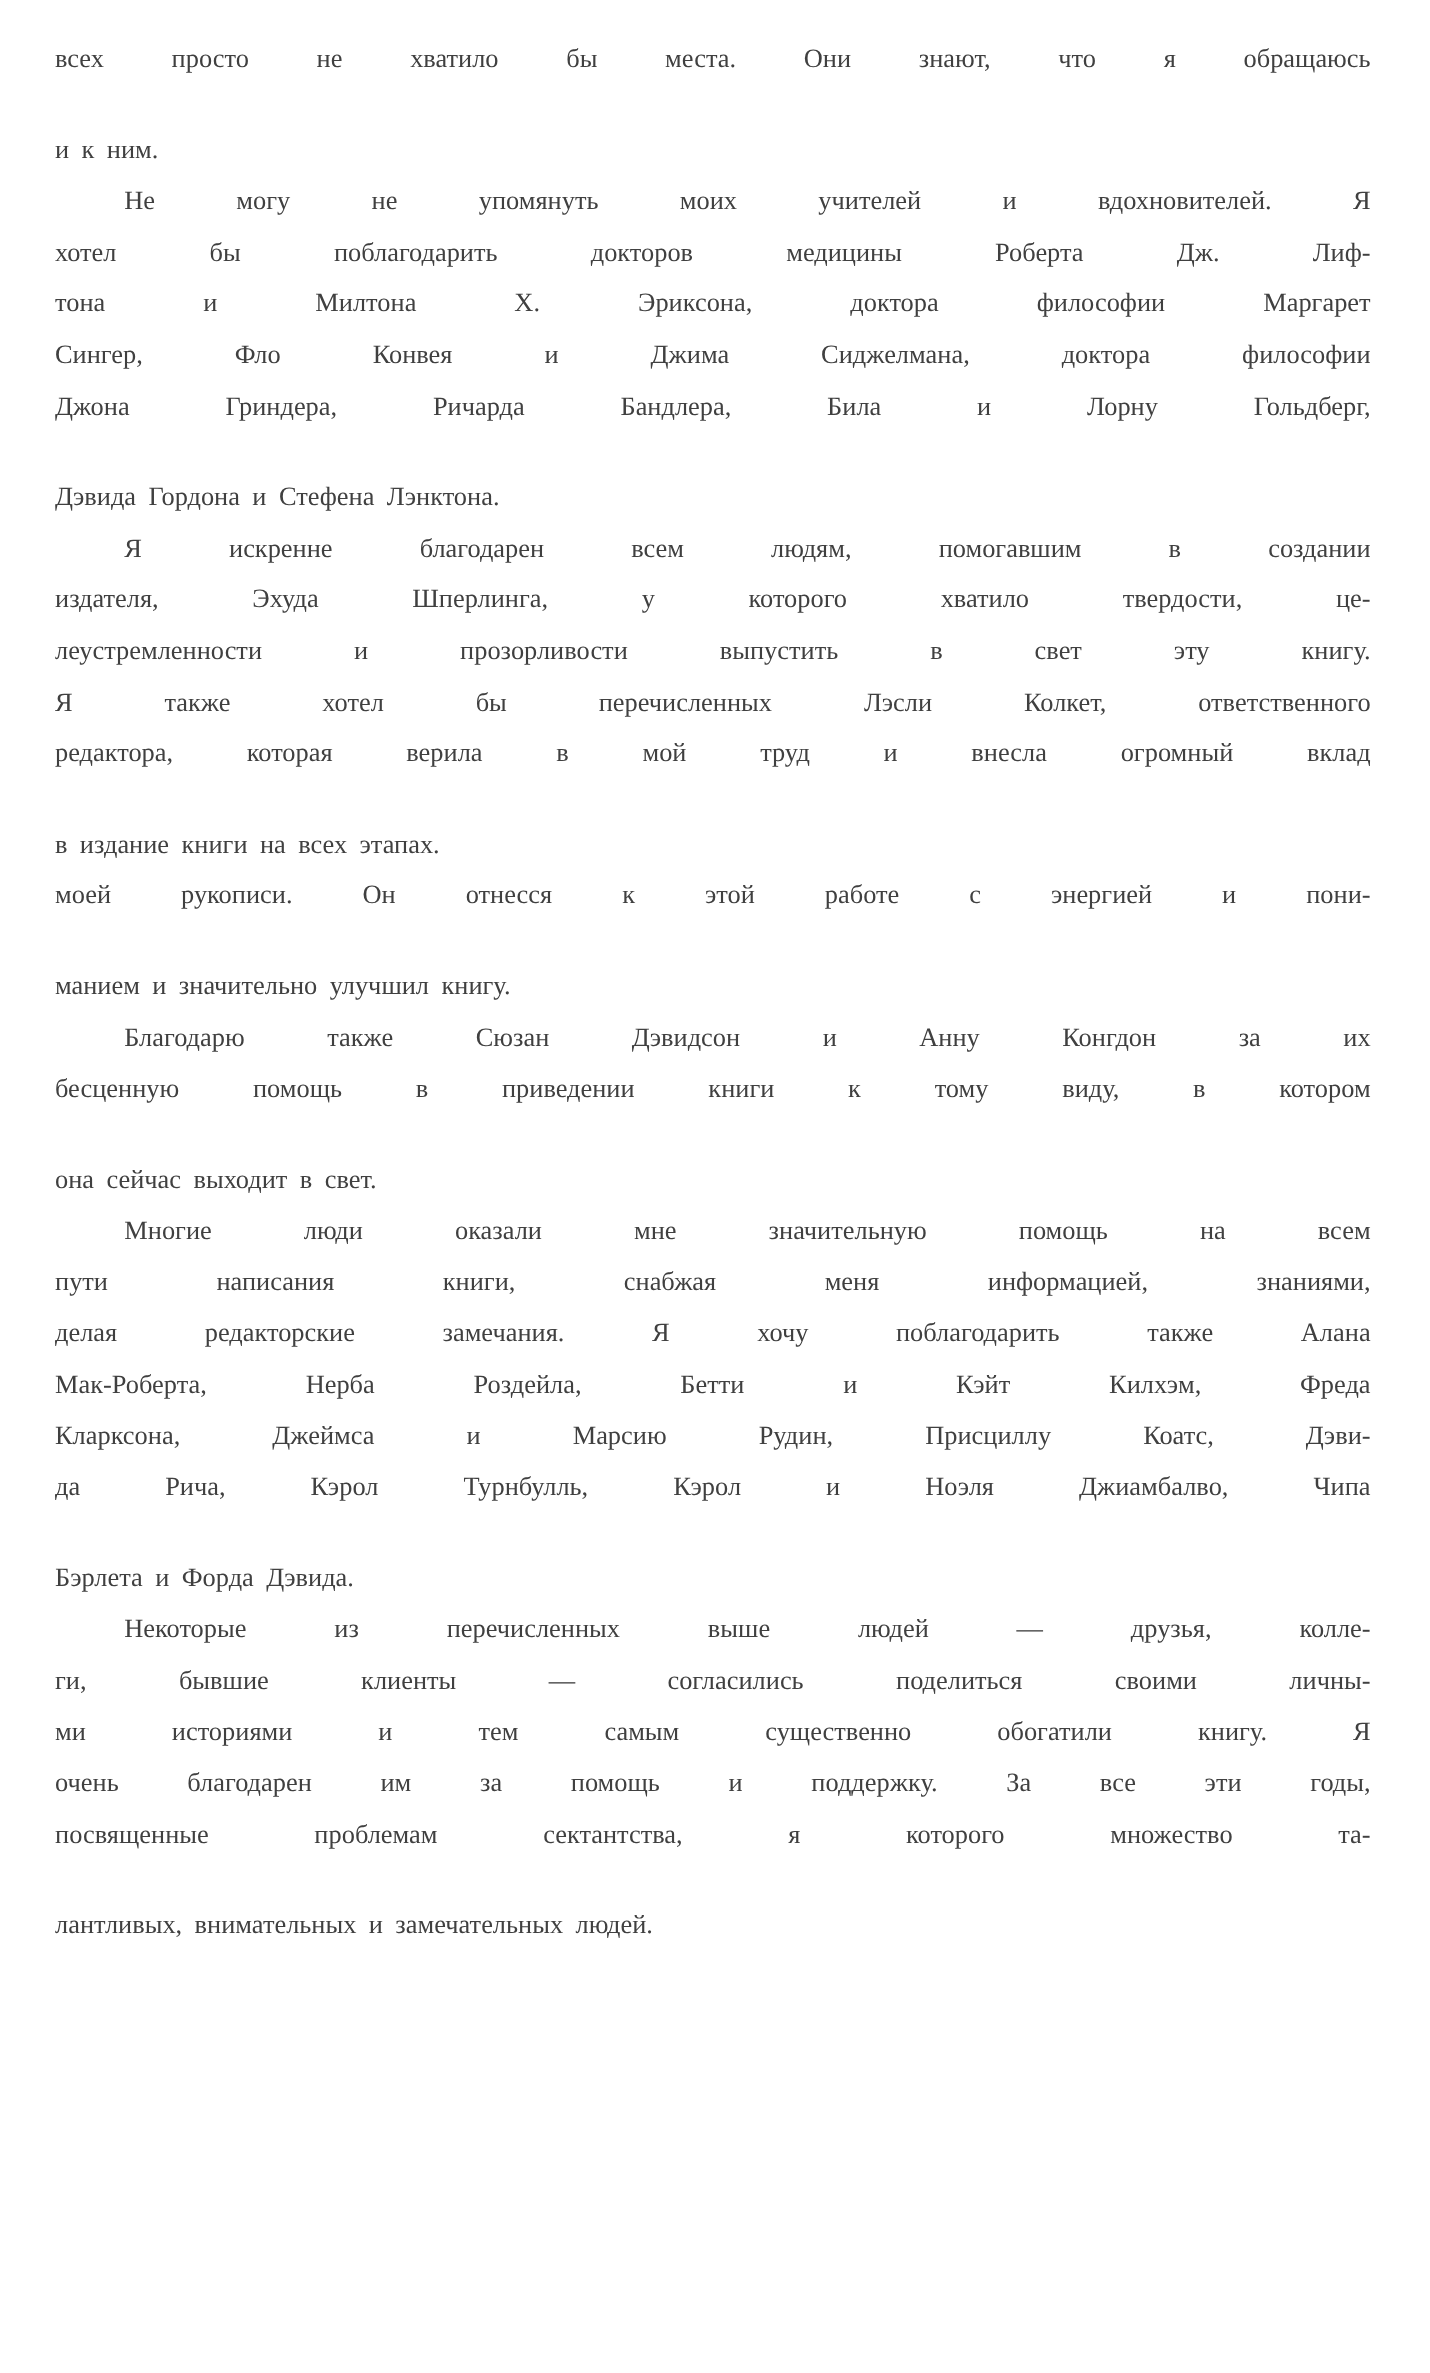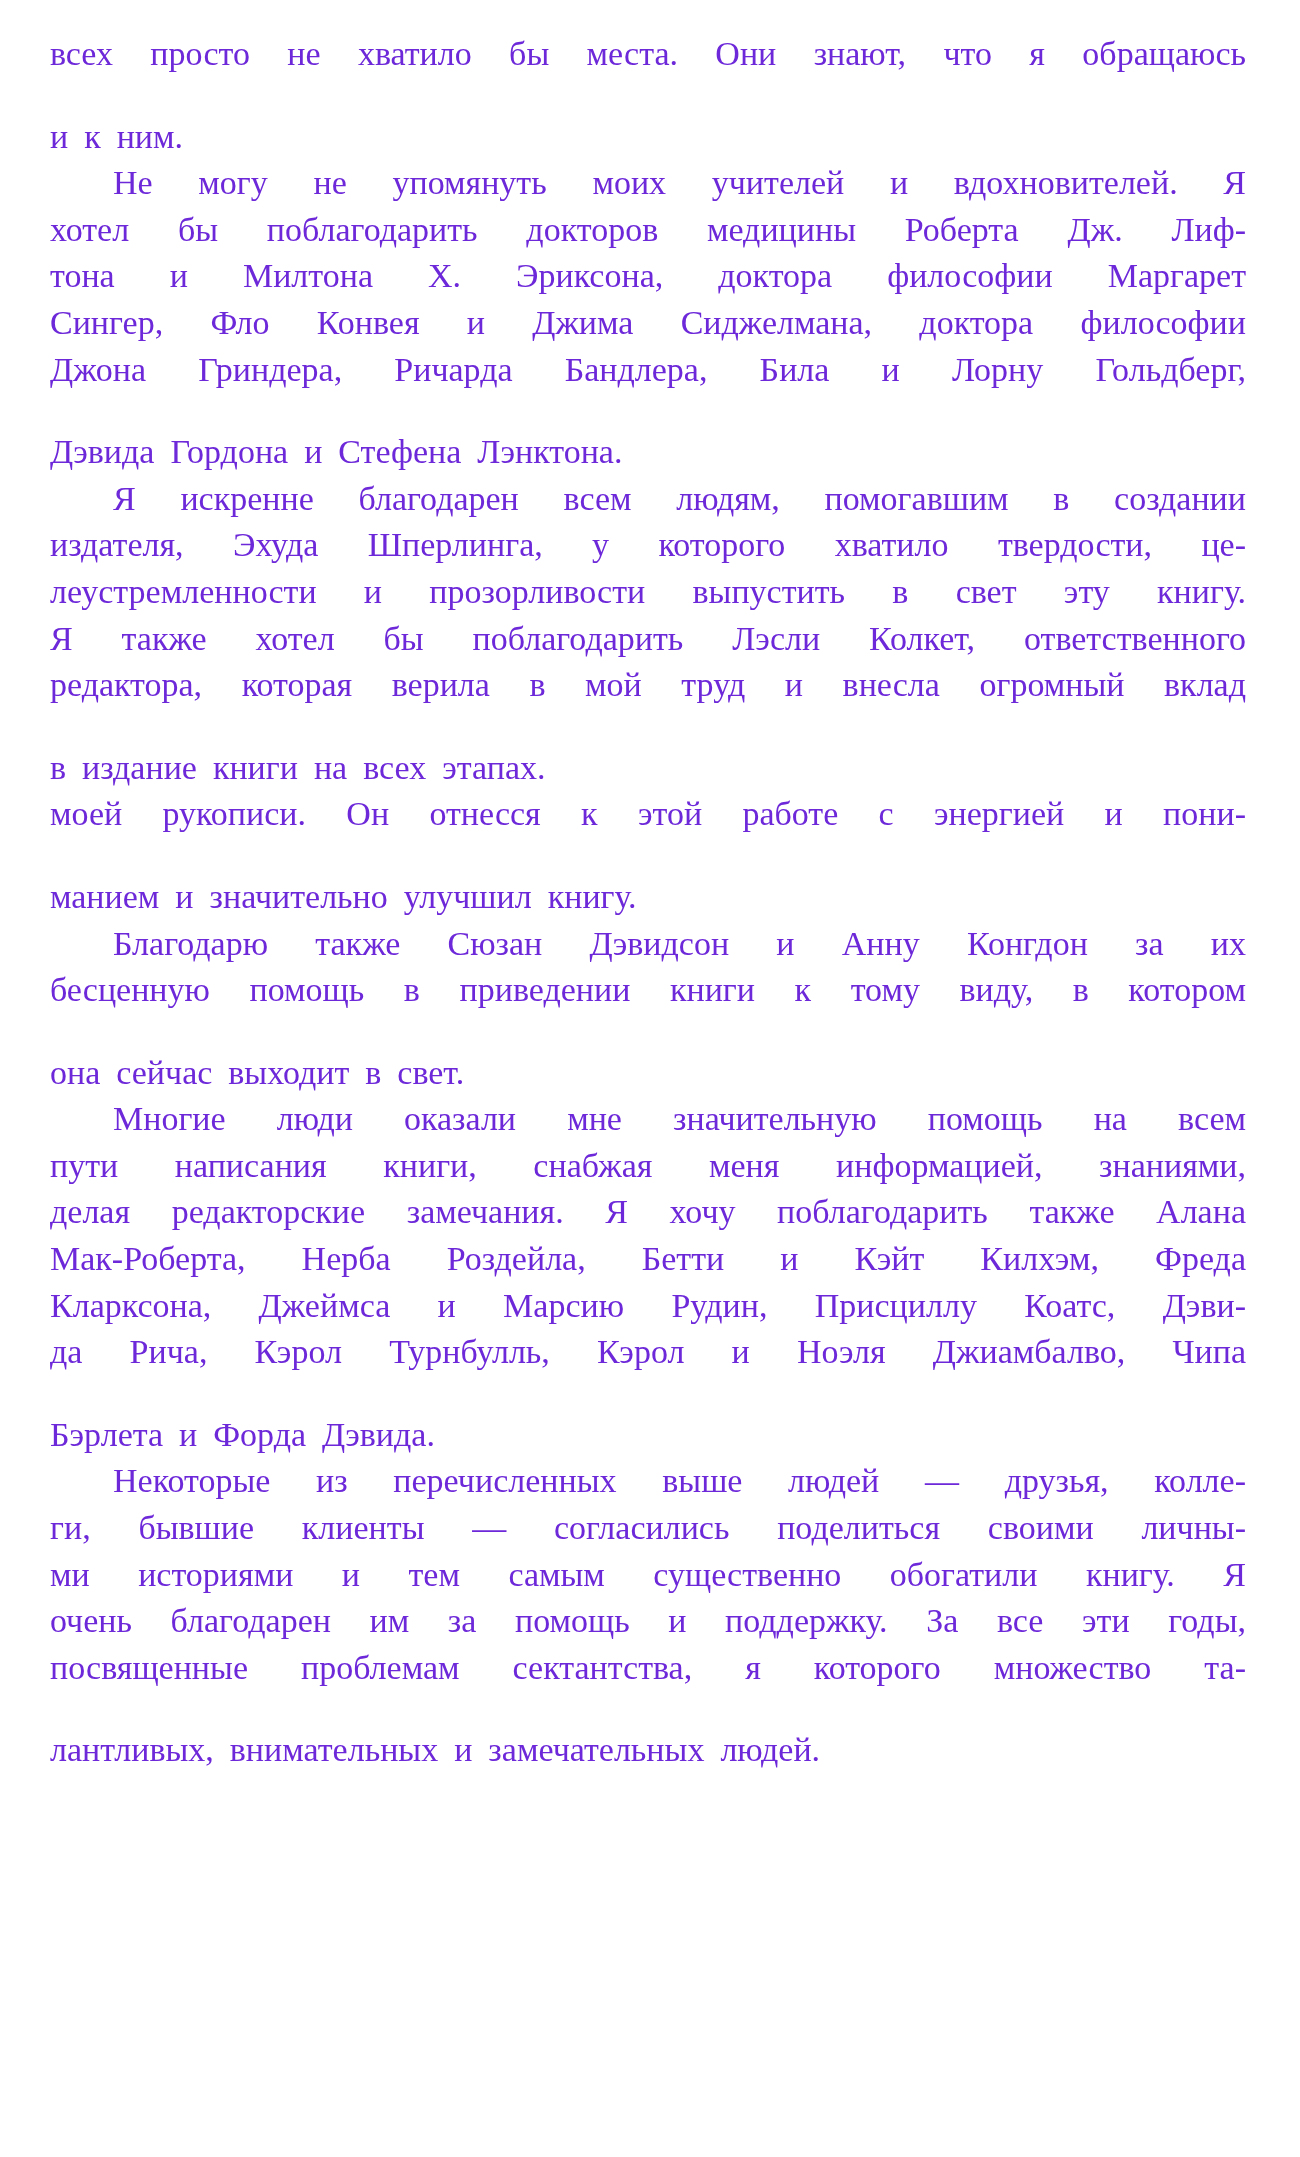--- a/index.html
+++ b/index.html
@@ -13,23 +13,23 @@
     height: 2157px;
     background: #ffffff;
     overflow: hidden;
   }
   .text-block {
     position: absolute;
     left: 50px;
     top: 31px;
     width: 1196px;
     font-family: "Liberation Serif", "DejaVu Serif", serif;
-    font-size: 34px;
+    font-size: 24px;
     line-height: 46.6px;
-    color: #6d28d9;
+    color: #404040;
     -webkit-font-smoothing: antialiased;
   }
   .line {
     text-align: justify;
     text-align-last: justify;
     white-space: normal;
   }
   .line.indent {
     text-indent: 63px;
     font-family: Liberation Serif, serif;
@@ -49,21 +49,21 @@
       <div class="line last">и к ним.</div>
       <div class="line indent">Не могу не упомянуть моих учителей и вдохновителей. Я</div>
       <div class="line">хотел бы поблагодарить докторов медицины Роберта Дж. Лиф-</div>
       <div class="line">тона и Милтона Х. Эриксона, доктора философии Маргарет</div>
       <div class="line">Сингер, Фло Конвея и Джима Сиджелмана, доктора философии</div>
       <div class="line">Джона Гриндера, Ричарда Бандлера, Била и Лорну Гольдберг,</div>
       <div class="line last">Дэвида Гордона и Стефена Лэнктона.</div>
       <div class="line indent">Я искренне благодарен всем людям, помогавшим в создании</div>
       <div class="line">издателя, Эхуда Шперлинга, у которого хватило твердости, це-</div>
       <div class="line">леустремленности и прозорливости выпустить в свет эту книгу.</div>
-      <div class="line">Я также хотел бы поблагодарить Лэсли Колкет, ответственного</div>
+      <div class="line">Я также хотел бы перечисленных Лэсли Колкет, ответственного</div>
       <div class="line">редактора, которая верила в мой труд и внесла огромный вклад</div>
       <div class="line last">в издание книги на всех этапах.</div>
       <div class="line">моей рукописи. Он отнесся к этой работе с энергией и пони-</div>
       <div class="line last">манием и значительно улучшил книгу.</div>
       <div class="line indent">Благодарю также Сюзан Дэвидсон и Анну Конгдон за их</div>
       <div class="line">бесценную помощь в приведении книги к тому виду, в котором</div>
       <div class="line last">она сейчас выходит в свет.</div>
       <div class="line indent">Многие люди оказали мне значительную помощь на всем</div>
       <div class="line">пути написания книги, снабжая меня информацией, знаниями,</div>
       <div class="line">делая редакторские замечания. Я хочу поблагодарить также Алана</div>

